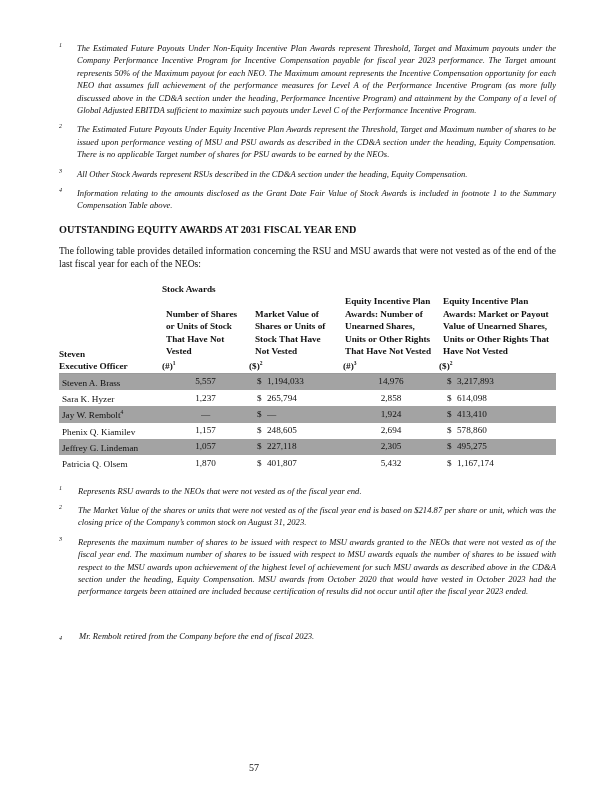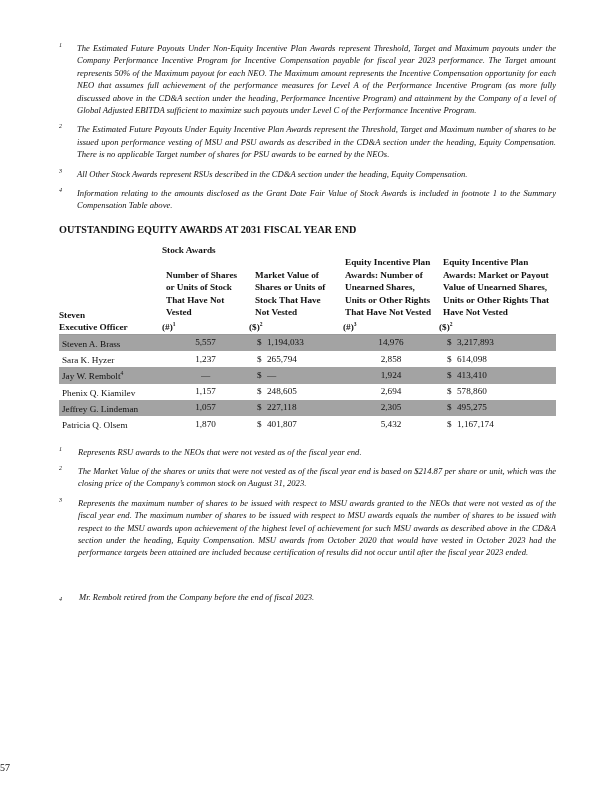--- a/index.html
+++ b/index.html
@@ -21,35 +21,36 @@
   td { padding: 0; height: 13.3px; line-height: 13.3px; white-space: nowrap; }
   tr.shade td { background: #a3a3a3; }
   td.name { padding-left: 3px; }
   td.c { text-align: center; }
   td.r { text-align: left; padding-right: 3px; }
   td.dollar { text-align: left; padding-left: 8px; }
   .fn2 { position: relative; padding-left: 19px; font-style: italic; font-size: 8.6px; line-height: 12.4px; text-align: justify; margin-bottom: 7px; }
   .fn2 .mk { position: absolute; left: 0; top: -3px; font-size: 6px; }
   .fn2.four .mk { top: 2px; }
   .fn2.four { padding-left: 20px; margin-top: 32px; }
-  .pageno { position: absolute; left: 0; width: 508px; top: 762px; font-size: 10px; }
+  .pageno { position: absolute; left: 0; width: 508px; top: 762px; text-align: center; font-size: 10px; }
 </style>
 </head>
 <body>
 
 <div class="page">
 
   <div>
     <div class="fn"><span class="mk">1</span><span>The Estimated Future Payouts Under Non-Equity Incentive Plan Awards represent Threshold, Target and Maximum payouts under the Company Performance Incentive Program for Incentive Compensation payable for fiscal year 2023 performance. The Target amount represents 50% of the Maximum payout for each NEO. The Maximum amount represents the Incentive Compensation opportunity for each NEO that assumes full achievement of the performance measures for Level A of the Performance Incentive Program (as more fully discussed above in the CD&amp;A section under the heading, Performance Incentive Program) and attainment by the Company of a level of Global Adjusted EBITDA sufficient to maximize such payouts under Level C of the Performance Incentive Program.</span></div>
     <div class="fn"><span class="mk">2</span><span>The Estimated Future Payouts Under Equity Incentive Plan Awards represent the Threshold, Target and Maximum number of shares to be issued upon performance vesting of MSU and PSU awards as described in the CD&amp;A section under the heading, Equity Compensation. There is no applicable Target number of shares for PSU awards to be earned by the NEOs.</span></div>
     <div class="fn"><span class="mk">3</span><span>All Other Stock Awards represent RSUs described in the CD&amp;A section under the heading, Equity Compensation.</span></div>
     <div class="fn"><span class="mk">4</span><span>Information relating to the amounts disclosed as the Grant Date Fair Value of Stock Awards is included in footnote 1 to the Summary Compensation Table above.</span></div>
   </div>
 
   <div class="heading">OUTSTANDING EQUITY AWARDS AT 2031 FISCAL YEAR END</div>
+  <div class="intro">The following table provides detailed information concerning the RSU and MSU awards that were not vested as of the end of the last fiscal year for each of the NEOs:</div>
 
   <table>
     <colgroup>
       <col style="width:103px">
       <col style="width:87px">
       <col style="width:18px">
       <col style="width:76px">
       <col style="width:96px">
       <col style="width:18px">
       <col style="width:99px">

